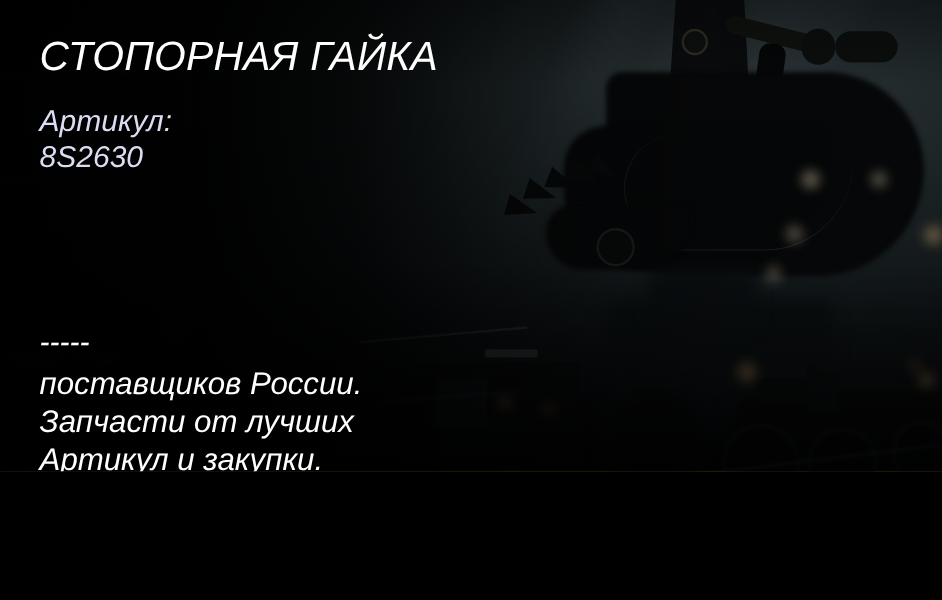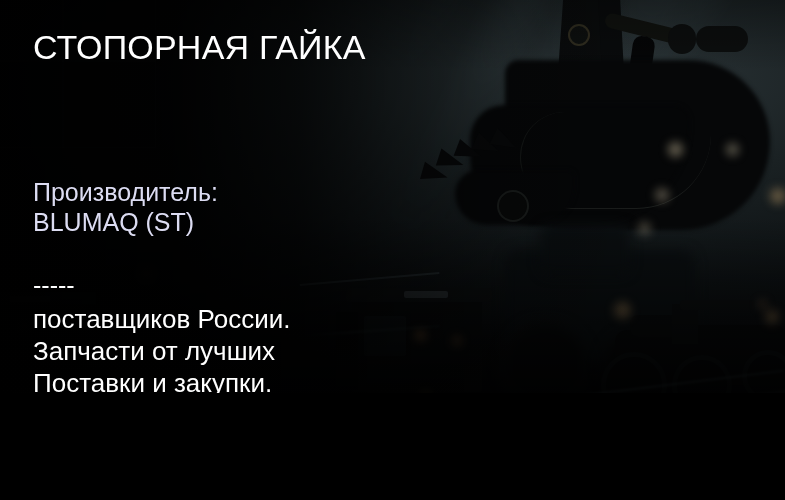--- a/index.html
+++ b/index.html
@@ -8,20 +8,21 @@
     padding: 0;
     background: #000;
   }
   #card {
     position: relative;
     width: 785px;
     height: 393px;
     overflow: hidden;
     background: #a16207;
     font-family: "Liberation Sans", "DejaVu Sans", sans-serif;
+    font-style: italic;
     -webkit-font-smoothing: antialiased;
   }
 
   
   .bg-layer { position: absolute; inset: 0; }
 
   
   .bg-base {
     background:
       radial-gradient(120% 95% at 78% 20%, #2b3437 0%, #1a2123 28%, #0d1113 55%, #050608 80%),
@@ -246,28 +247,28 @@
     <div class="bokeh" style="left:20px;  top:322px; width:9px;  height:9px;  background:rgba(190,140,90,.30);"></div>
     <div class="bokeh" style="left:758px; top:300px; width:9px;  height:9px;  background:rgba(190,140,90,.28);"></div>
   </div>
 
   <div class="bg-layer bg-vignette"></div>
 
   <div class="copy">
 
     <div class="title">СТОПОРНАЯ ГАЙКА</div>
 
-
-    <div class="field field-maker">
-      <span class="lbl">Производитель:</span>
-      <span class="val">BLUMAQ (ST)</span>
+    <div class="field field-sku">
+      <span class="lbl">Артикул:</span>
+      <span class="val">8S2630</span>
     </div>
+
 
     <div class="divider">-----</div>
 
     <div class="tagline">
       <span>поставщиков России.</span>
       <span>Запчасти от лучших</span>
-      <span>Поставки и закупки.</span>
+      <span>Артикул и закупки.</span>
     </div>
 
   </div>
 </div>
 
 </body></html>

